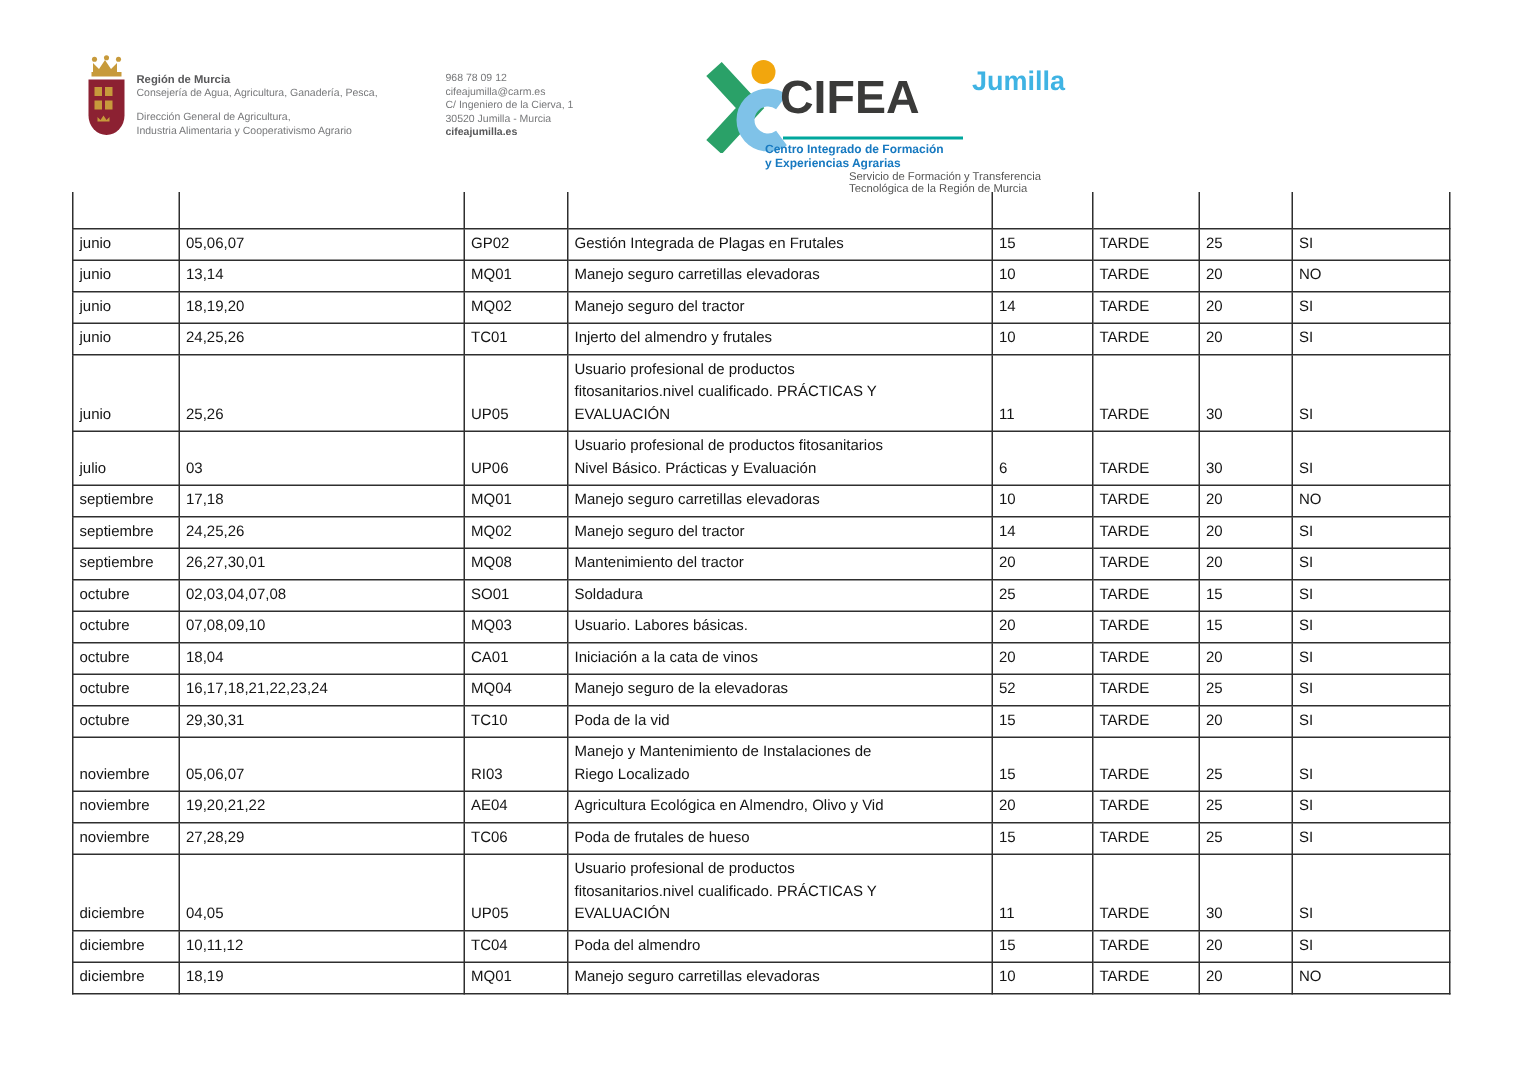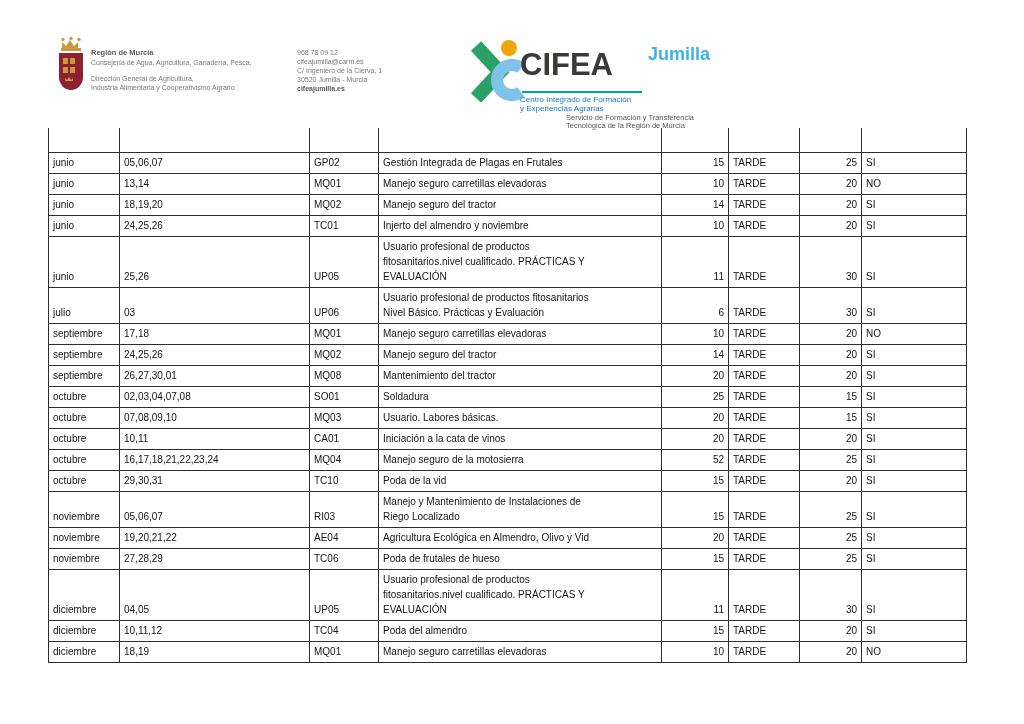--- a/index.html
+++ b/index.html
@@ -13,31 +13,31 @@
   .org-gap{height:7px;}
   .contact-block{position:absolute;left:297px;top:48px;width:150px;font-size:7px;line-height:9px;color:#77787a;}
   .contact-web{font-weight:bold;color:#58585a;}
 
   .cifea{position:absolute;left:468px;top:36px;width:260px;height:96px;}
   .cifea-icon{position:absolute;left:0;top:2px;}
   .cifea-word{position:absolute;left:52px;top:6px;font-size:31px;font-weight:bold;
               color:#3a3a39;letter-spacing:0px;line-height:46px;}
   .cifea-loc{position:absolute;left:180px;top:8px;font-size:18px;font-weight:bold;color:#3fb3e3;}
   .cifea-rule{position:absolute;left:54px;top:55px;width:120px;height:2px;background:#00a79d;}
-  .cifea-sub-blue{position:absolute;left:52px;top:60px;font-size:8px;font-weight:normal;
+  .cifea-sub-blue{position:absolute;left:42px;top:60px;font-size:8px;font-weight:bold;
                   color:#1779c0;line-height:8.5px;}
   .cifea-sub-gray{position:absolute;left:54px;top:78px;font-size:7.5px;color:#555554;line-height:8px;margin-left:44px;}
 
   
   table.courses{position:absolute;left:48px;top:128px;width:918px;border-collapse:collapse;
                 table-layout:fixed;font-size:10px;color:#141414;}
   table.courses td{border:1px solid #2e2e2e;vertical-align:bottom;
                    padding:2px 4px 3px 4px;line-height:15px;overflow:hidden;}
   tr.stub-row td{border-top:none;height:24px;padding:0;}
-  td.c-hours,td.c-seats{text-align:right;}
+  td.c-hours,td.c-seats{text-align:left;}
   td.c-name{white-space:pre-line;}
 
   
   .footer{position:absolute;top:666px;left:0;width:952px;text-align:center;
           font-size:11.5px;color:#1c1c1c;}
 </style>
 </head>
 <body>
 
 <div class="page">
@@ -144,21 +144,21 @@
           <td class="c-name">Manejo seguro del tractor</td>
           <td class="c-hours">14</td>
           <td class="c-sched">TARDE</td>
           <td class="c-seats">20</td>
           <td class="c-open">SI</td>
         </tr>
         <tr>
           <td class="c-month">junio</td>
           <td class="c-dates">24,25,26</td>
           <td class="c-code">TC01</td>
-          <td class="c-name">Injerto del almendro y noviembre</td>
+          <td class="c-name">Injerto del almendro y frutales</td>
           <td class="c-hours">10</td>
           <td class="c-sched">TARDE</td>
           <td class="c-seats">20</td>
           <td class="c-open">SI</td>
         </tr>
         <tr>
           <td class="c-month">junio</td>
           <td class="c-dates">25,26</td>
           <td class="c-code">UP05</td>
           <td class="c-name">Usuario profesional de productos
@@ -225,33 +225,33 @@
           <td class="c-dates">07,08,09,10</td>
           <td class="c-code">MQ03</td>
           <td class="c-name">Usuario. Labores básicas.</td>
           <td class="c-hours">20</td>
           <td class="c-sched">TARDE</td>
           <td class="c-seats">15</td>
           <td class="c-open">SI</td>
         </tr>
         <tr>
           <td class="c-month">octubre</td>
-          <td class="c-dates">10,11</td>
+          <td class="c-dates">18,04</td>
           <td class="c-code">CA01</td>
           <td class="c-name">Iniciación a la cata de vinos</td>
           <td class="c-hours">20</td>
           <td class="c-sched">TARDE</td>
           <td class="c-seats">20</td>
           <td class="c-open">SI</td>
         </tr>
         <tr>
           <td class="c-month">octubre</td>
           <td class="c-dates">16,17,18,21,22,23,24</td>
           <td class="c-code">MQ04</td>
-          <td class="c-name">Manejo seguro de la motosierra</td>
+          <td class="c-name">Manejo seguro de la elevadoras</td>
           <td class="c-hours">52</td>
           <td class="c-sched">TARDE</td>
           <td class="c-seats">25</td>
           <td class="c-open">SI</td>
         </tr>
         <tr>
           <td class="c-month">octubre</td>
           <td class="c-dates">29,30,31</td>
           <td class="c-code">TC10</td>
           <td class="c-name">Poda de la vid</td>

